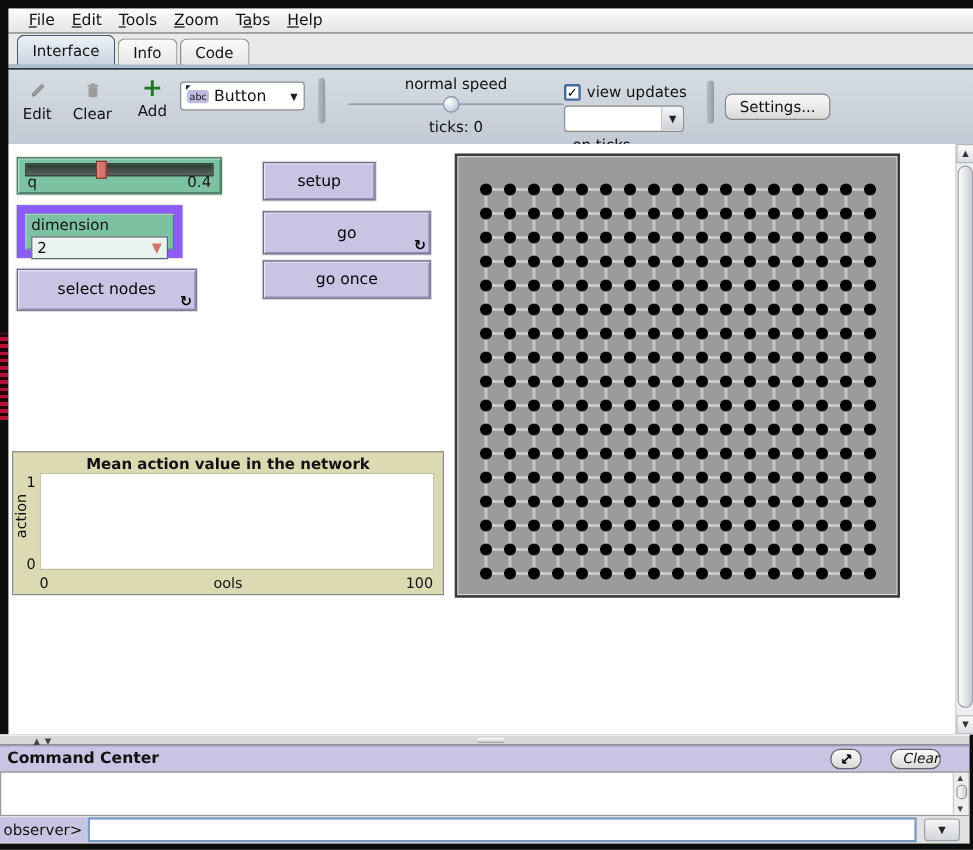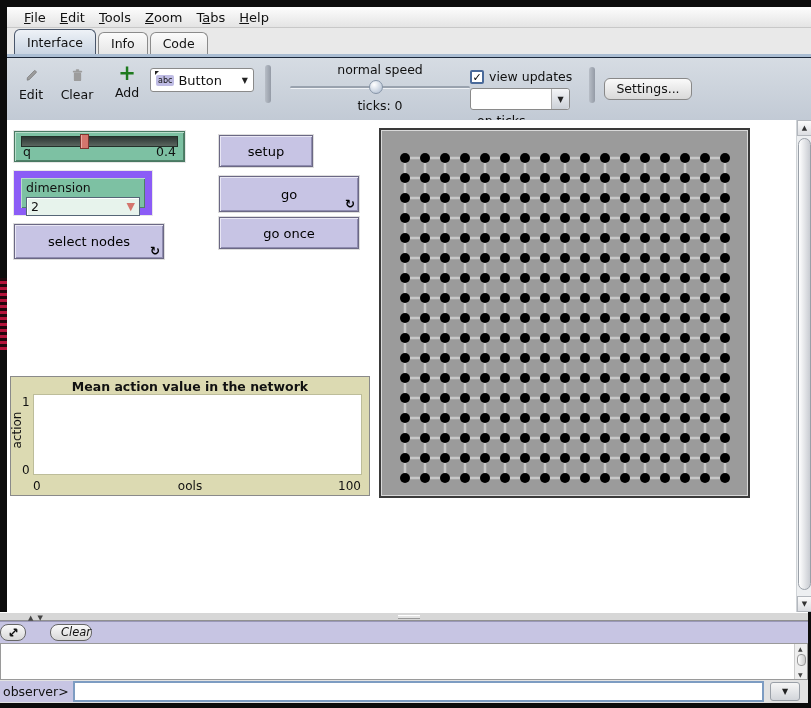--- a/index.html
+++ b/index.html
@@ -603,20 +603,21 @@
       <div class="vs-btn vs-down">▼</div>
     </div>
   </div>
 
   <div class="splitter">
     <div class="split-arrows">▲▼</div>
     <div class="split-handle"></div>
   </div>
 
   <div class="cc-header">
+    <div class="cc-title">Command Center</div>
     <div class="cc-btn cc-export">
       <svg width="11" height="11" viewBox="0 0 12 12">
           <path d="M2.5 9.5 L9.5 2.5 M9.5 2.5 L6.2 2.5 M9.5 2.5 L9.5 5.8 M2.5 9.5 L5.8 9.5 M2.5 9.5 L2.5 6.2" stroke="#111" stroke-width="1.5" fill="none"></path>
         </svg>
     </div>
     <div class="cc-btn cc-clear">Clear</div>
   </div>
 
   <div class="cc-output">
     <span></span>

